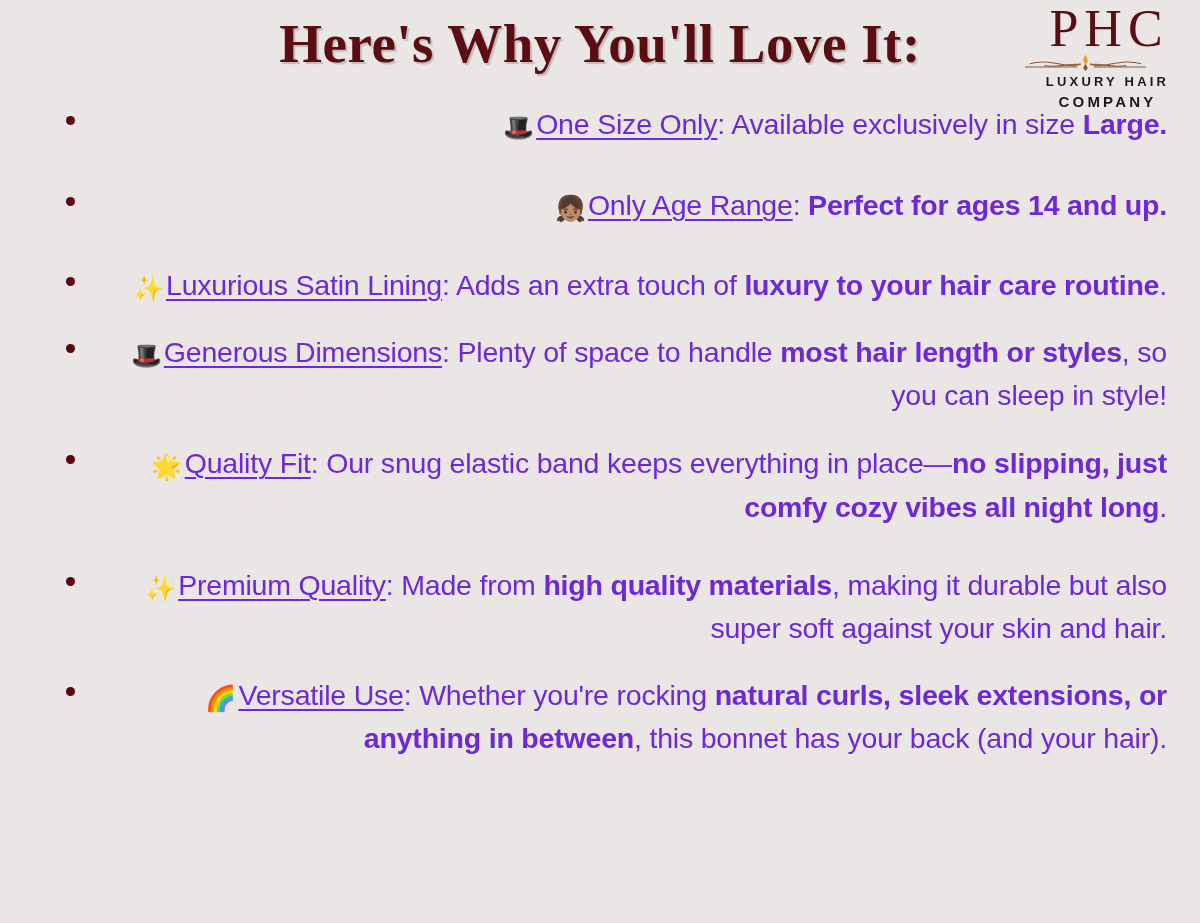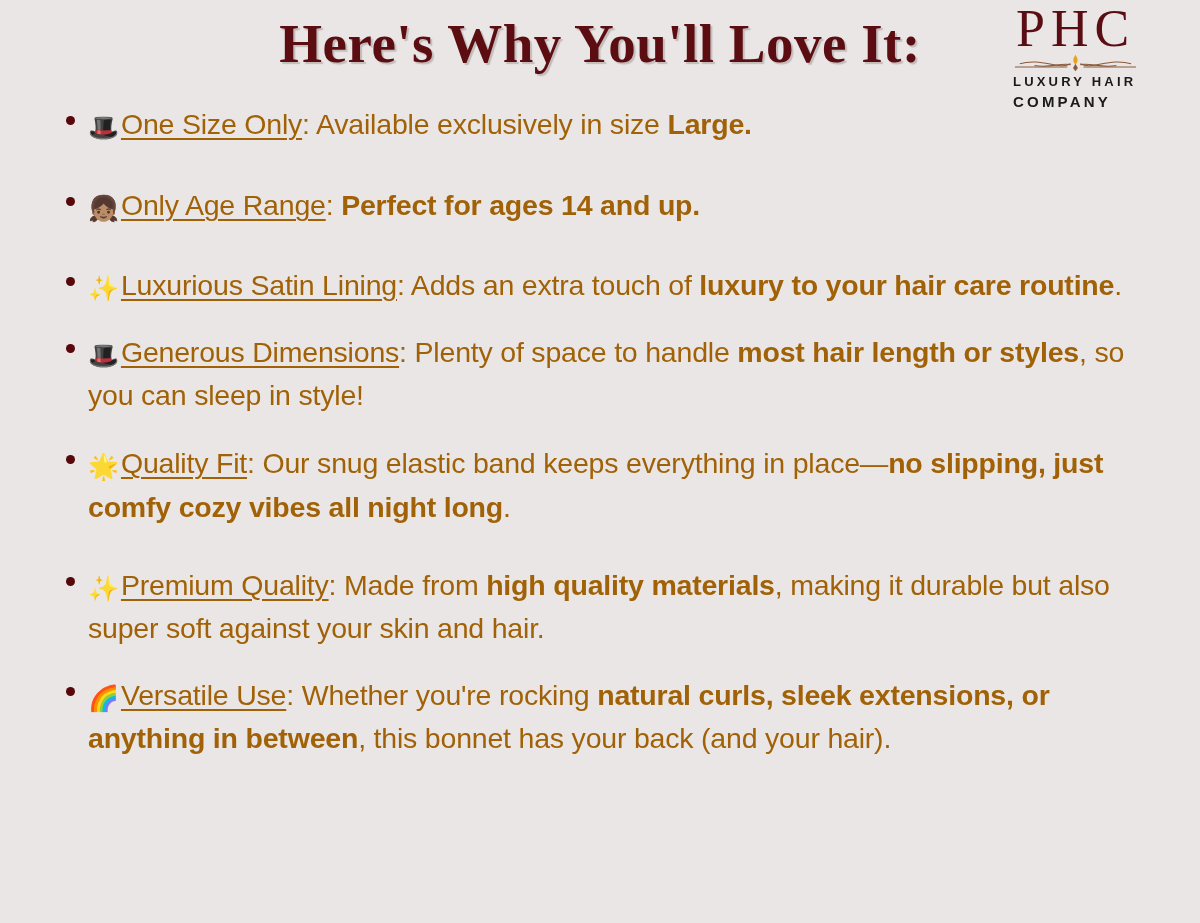--- a/index.html
+++ b/index.html
@@ -12,22 +12,23 @@
     background: #eae6e5;
     font-family: "Liberation Sans", sans-serif;
     overflow: hidden;
     position: relative;
   }
 
   
   .logo {
     position: absolute;
     top: 4px;
-    right: 18px;
+    right: 8px;
     width: 172px;
+    text-align: center;
     line-height: 1;
     user-select: none;
   }
   .logo-mark {
     font-family: "Liberation Serif", serif;
     font-size: 52px;
     font-weight: 400;
     letter-spacing: 6px;
     color: #5a0d12;
     text-indent: 6px;
@@ -76,22 +77,23 @@
     top: 103px;
     left: 62px;
     width: 1105px;
   }
   .bullet {
     position: relative;
     padding-left: 26px;
     margin-bottom: 24px;
     font-size: 28.5px;
     line-height: 1.49;
-    color: #a16207;
+    color: #6d28d9;
     letter-spacing: -0.2px;
+    text-align: right;
   }
   .bullet:last-child { margin-bottom: 0; }
 
   .bullet .dot {
     position: absolute;
     left: 4px;
     top: 13px;
     width: 9px;
     height: 9px;
     border-radius: 50%;

